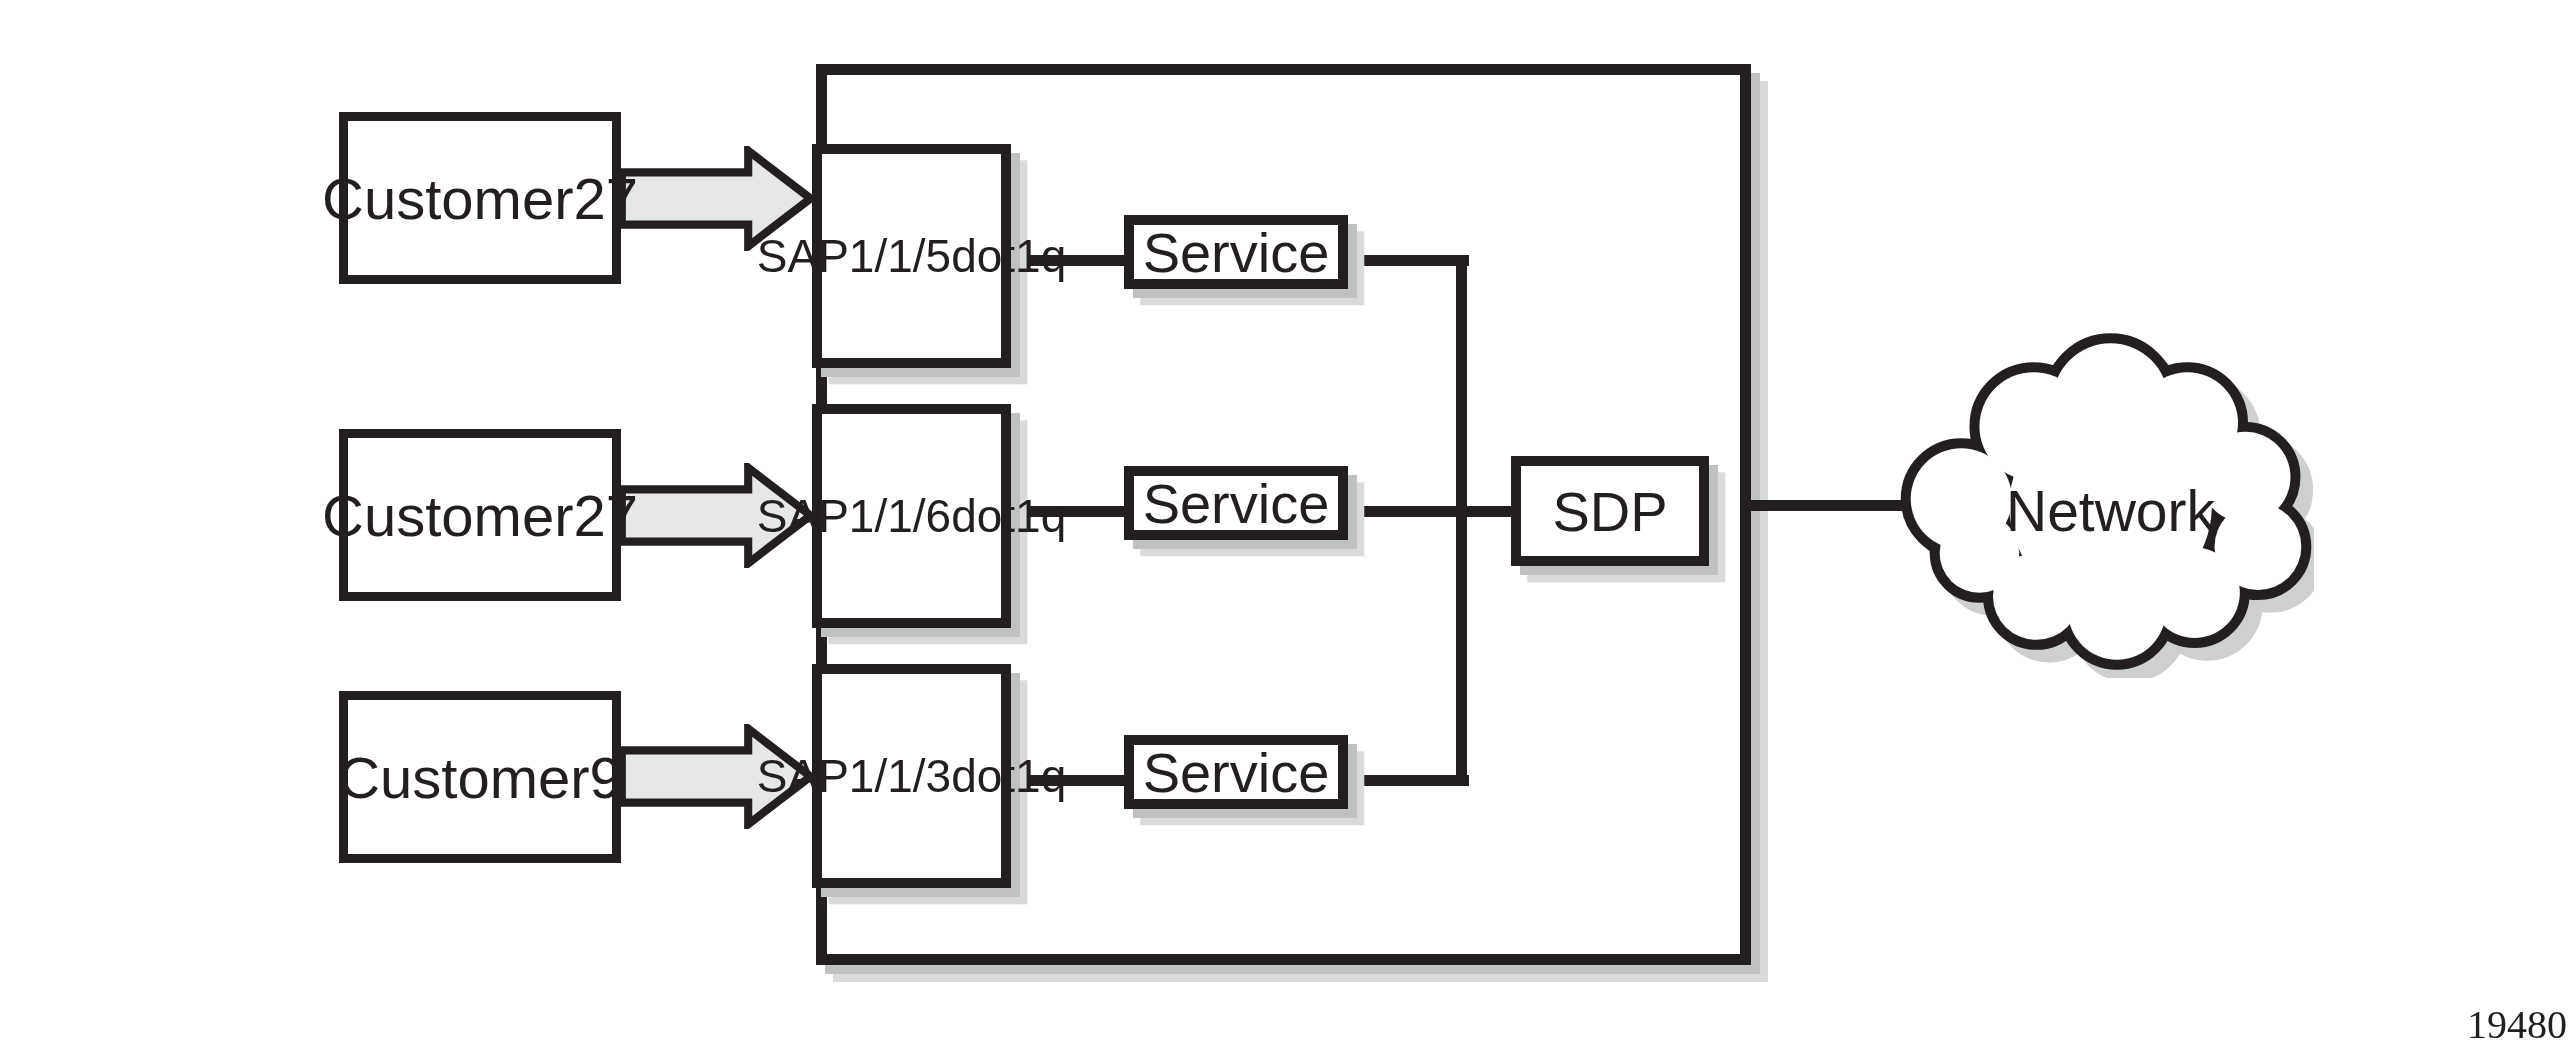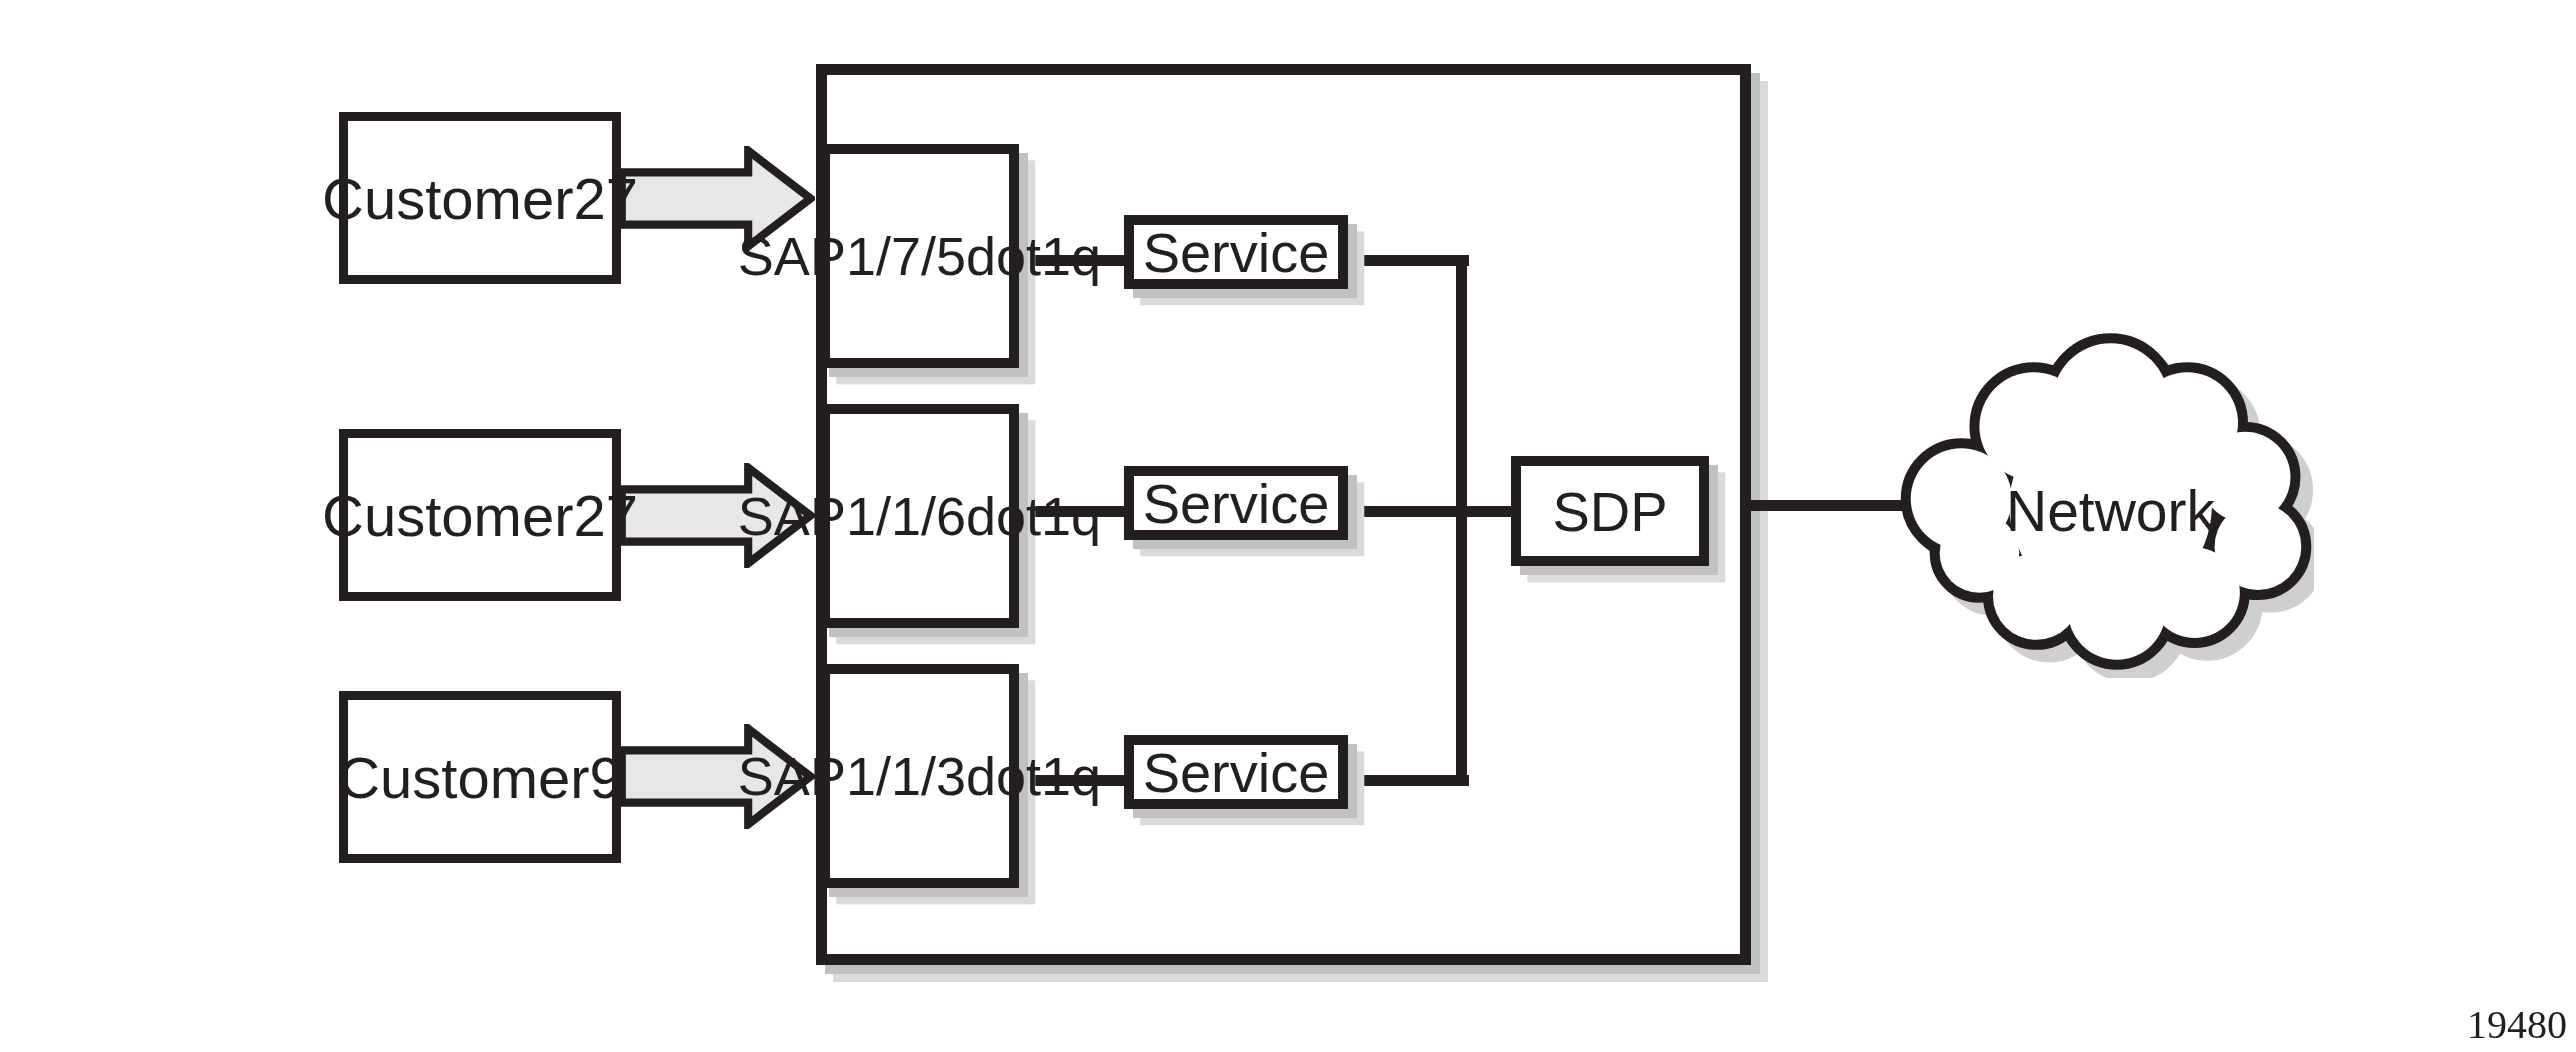--- a/index.html
+++ b/index.html
@@ -23,21 +23,21 @@
   .box{
     position:absolute;background:#ffffff;border:10px solid var(--ink);
     display:flex;flex-direction:row;align-items:center;justify-content:center;
     text-align:center;z-index:4;
   }
   .shadowed{box-shadow:9px 9px 0 0 var(--shadow-dark),16.3px 16.3px 0 0 var(--shadow-light);}
 
   .customer{left:339px;width:282px;height:172px;border-width:9px;font-size:58px;line-height:65px;}
   .cust1{top:112px;} .cust2{top:429px;} .cust3{top:691px;}
 
-  .sap{left:812px;width:199px;height:224px;font-size:54px;line-height:61px;margin-left:8px;}
+  .sap{left:812px;width:199px;height:224px;font-size:46px;line-height:61px;}
   .sap1{top:144px;} .sap2{top:404px;} .sap3{top:664px;}
 
   .service{left:1124px;width:224px;height:74px;font-size:56px;}
   .svc1{top:215px;} .svc2{top:466px;} .svc3{top:735px;}
 
   .sdp{left:1511px;top:456px;width:198px;height:110px;font-size:56px;}
 
   .arrow{position:absolute;z-index:3;width:195px;height:105px;}
   .arr1{left:620px;top:146px;} .arr2{left:620px;top:463px;} .arr3{left:620px;top:724px;}
 
@@ -86,21 +86,21 @@
     <div>Customer</div>
     <div>27</div>
   </div>
   <div class="box customer cust3">
     <div>Customer</div>
     <div>9</div>
   </div>
 
   <div class="box sap sap1 shadowed">
     <div>SAP</div>
-    <div>1/7/5</div>
+    <div>1/1/5</div>
     <div>dot1q</div>
   </div>
   <div class="box sap sap2 shadowed">
     <div>SAP</div>
     <div>1/1/6</div>
     <div>dot1q</div>
   </div>
   <div class="box sap sap3 shadowed">
     <div>SAP</div>
     <div>1/1/3</div>

